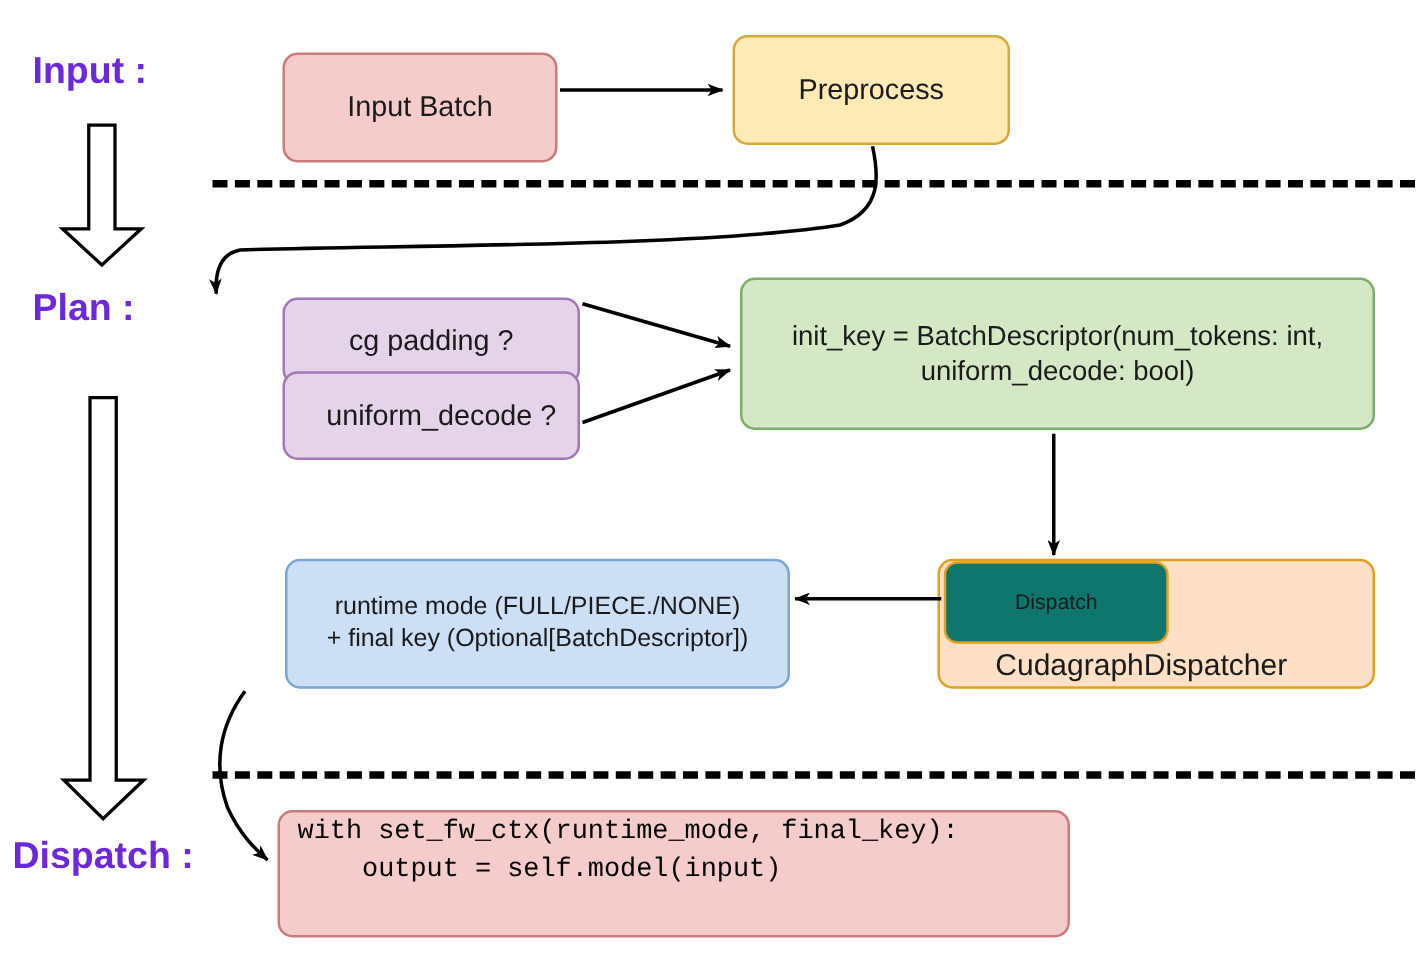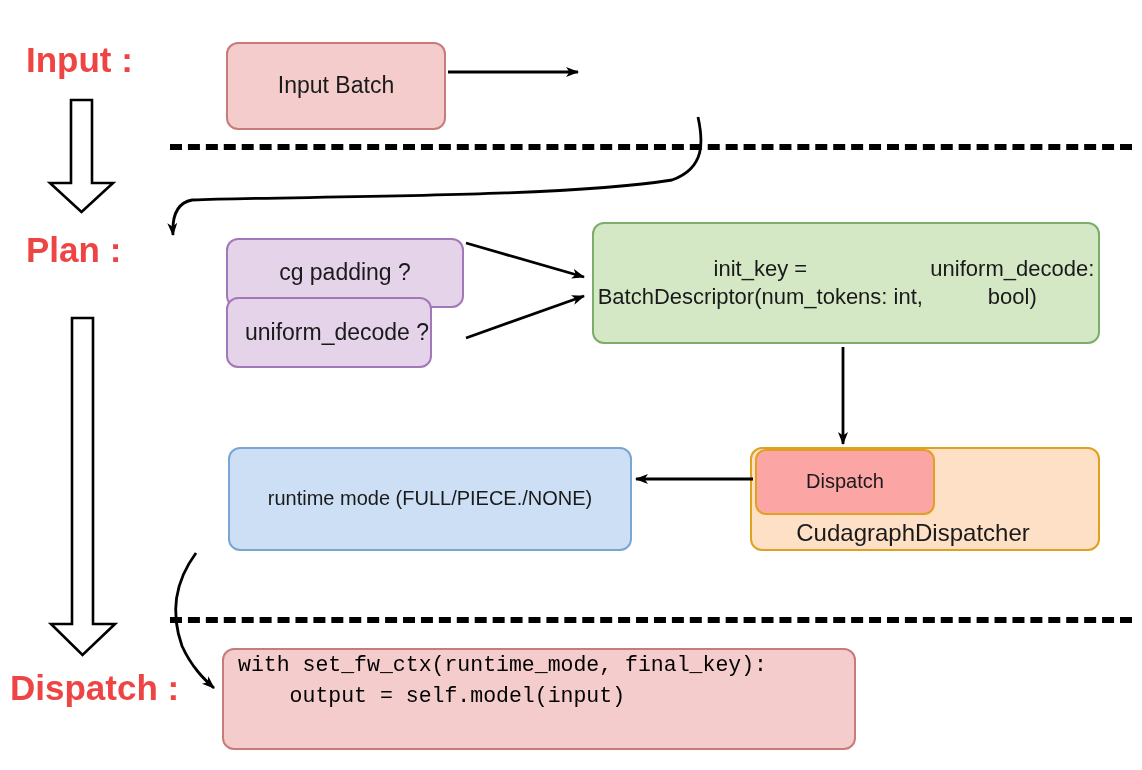--- a/index.html
+++ b/index.html
@@ -14,22 +14,22 @@
     position: relative;
     width: 1142px;
     height: 770px;
     background: #ffffff;
     overflow: hidden;
   }
   .stage-label {
     position: absolute;
     font-family: "Liberation Sans", sans-serif;
     font-weight: bold;
-    font-size: 35px;
-    color: #ef4444;
+    font-size: 30px;
+    color: #6d28d9;
     white-space: nowrap;
     letter-spacing: 0px;
   }
   .node {
     position: absolute;
     box-sizing: border-box;
     display: flex;
     align-items: center;
     justify-content: center;
     text-align: center;
@@ -67,23 +67,23 @@
   }
   .node-dispatcher-outer {
     background: #fde0c6;
     border-color: #e0a020;
     justify-content: flex-end;
     align-items: center;
     font-size: 24px;
     padding-right: 24px;
   }
   .node-dispatch-inner {
-    background: #fca5a5;
+    background: #0f766e;
     border-color: #e0a020;
-    font-size: 20px;
+    font-size: 17px;
     border-radius: 11px;
   }
   .node-code {
     background: #f5cccc;
     border-color: #c97b7b;
     font-family: "Liberation Mono", monospace;
     font-size: 21.5px;
     justify-content: flex-start;
     align-items: center;
     padding-left: 14px;
@@ -116,32 +116,34 @@
   <div class="stage-label" style="left:26px; top:230px;">Plan :</div>
 
   <div class="stage-label" style="left:10px; top:668px;">Dispatch :</div>
 
   <div class="dashed-sep" style="left:170px; top:144px; width:962px;"></div>
 
   <div class="dashed-sep" style="left:170px; top:617px; width:962px;"></div>
 
   <div class="node node-input-batch" style="left:226px; top:42px; width:220px; height:88px;">Input Batch</div>
 
+  <div class="node node-preprocess" style="left:586px; top:28px; width:222px; height:88px;">Preprocess</div>
 
   <div class="node node-purple" style="left:226px; top:210px; width:238px; height:70px;margin-top:28px;">cg padding ?</div>
 
-  <div class="node node-purple" style="left:226px; top:297px; width:206px; height:71px;padding-left:16px;">uniform_decode ?</div>
+  <div class="node node-purple" style="left:226px; top:297px; width:238px; height:71px;padding-left:16px;">uniform_decode ?</div>
 
-  <div class="node node-green" style="left:592px; top:222px; width:508px; height:122px; ">
+  <div class="node node-green" style="left:592px; top:222px; width:508px; height:122px; flex-direction:column;">
     <span>init_key = BatchDescriptor(num_tokens: int,</span>
     <span>uniform_decode: bool)</span>
   </div>
 
   <div class="node node-blue" style="left:228px; top:447px; width:404px; height:104px; flex-direction:column;">
     <span>runtime mode (FULL/PIECE./NONE)</span>
+    <span>+ final key (Optional[BatchDescriptor])</span>
   </div>
 
   <div class="node node-dispatcher-outer" style="left:750px; top:447px; width:350px; height:104px; flex-direction:row; align-items:flex-end; justify-content:center;">
     <span>Cudagraph</span>
     <span>Dispatcher</span>
   </div>
 
   <div class="node node-dispatch-inner" style="left:755px; top:449px; width:180px; height:66px;">Dispatch</div>
 
   <div class="node node-code" style="left:222px; top:648px; width:634px; height:102px; flex-direction:column; align-items:flex-start;">

